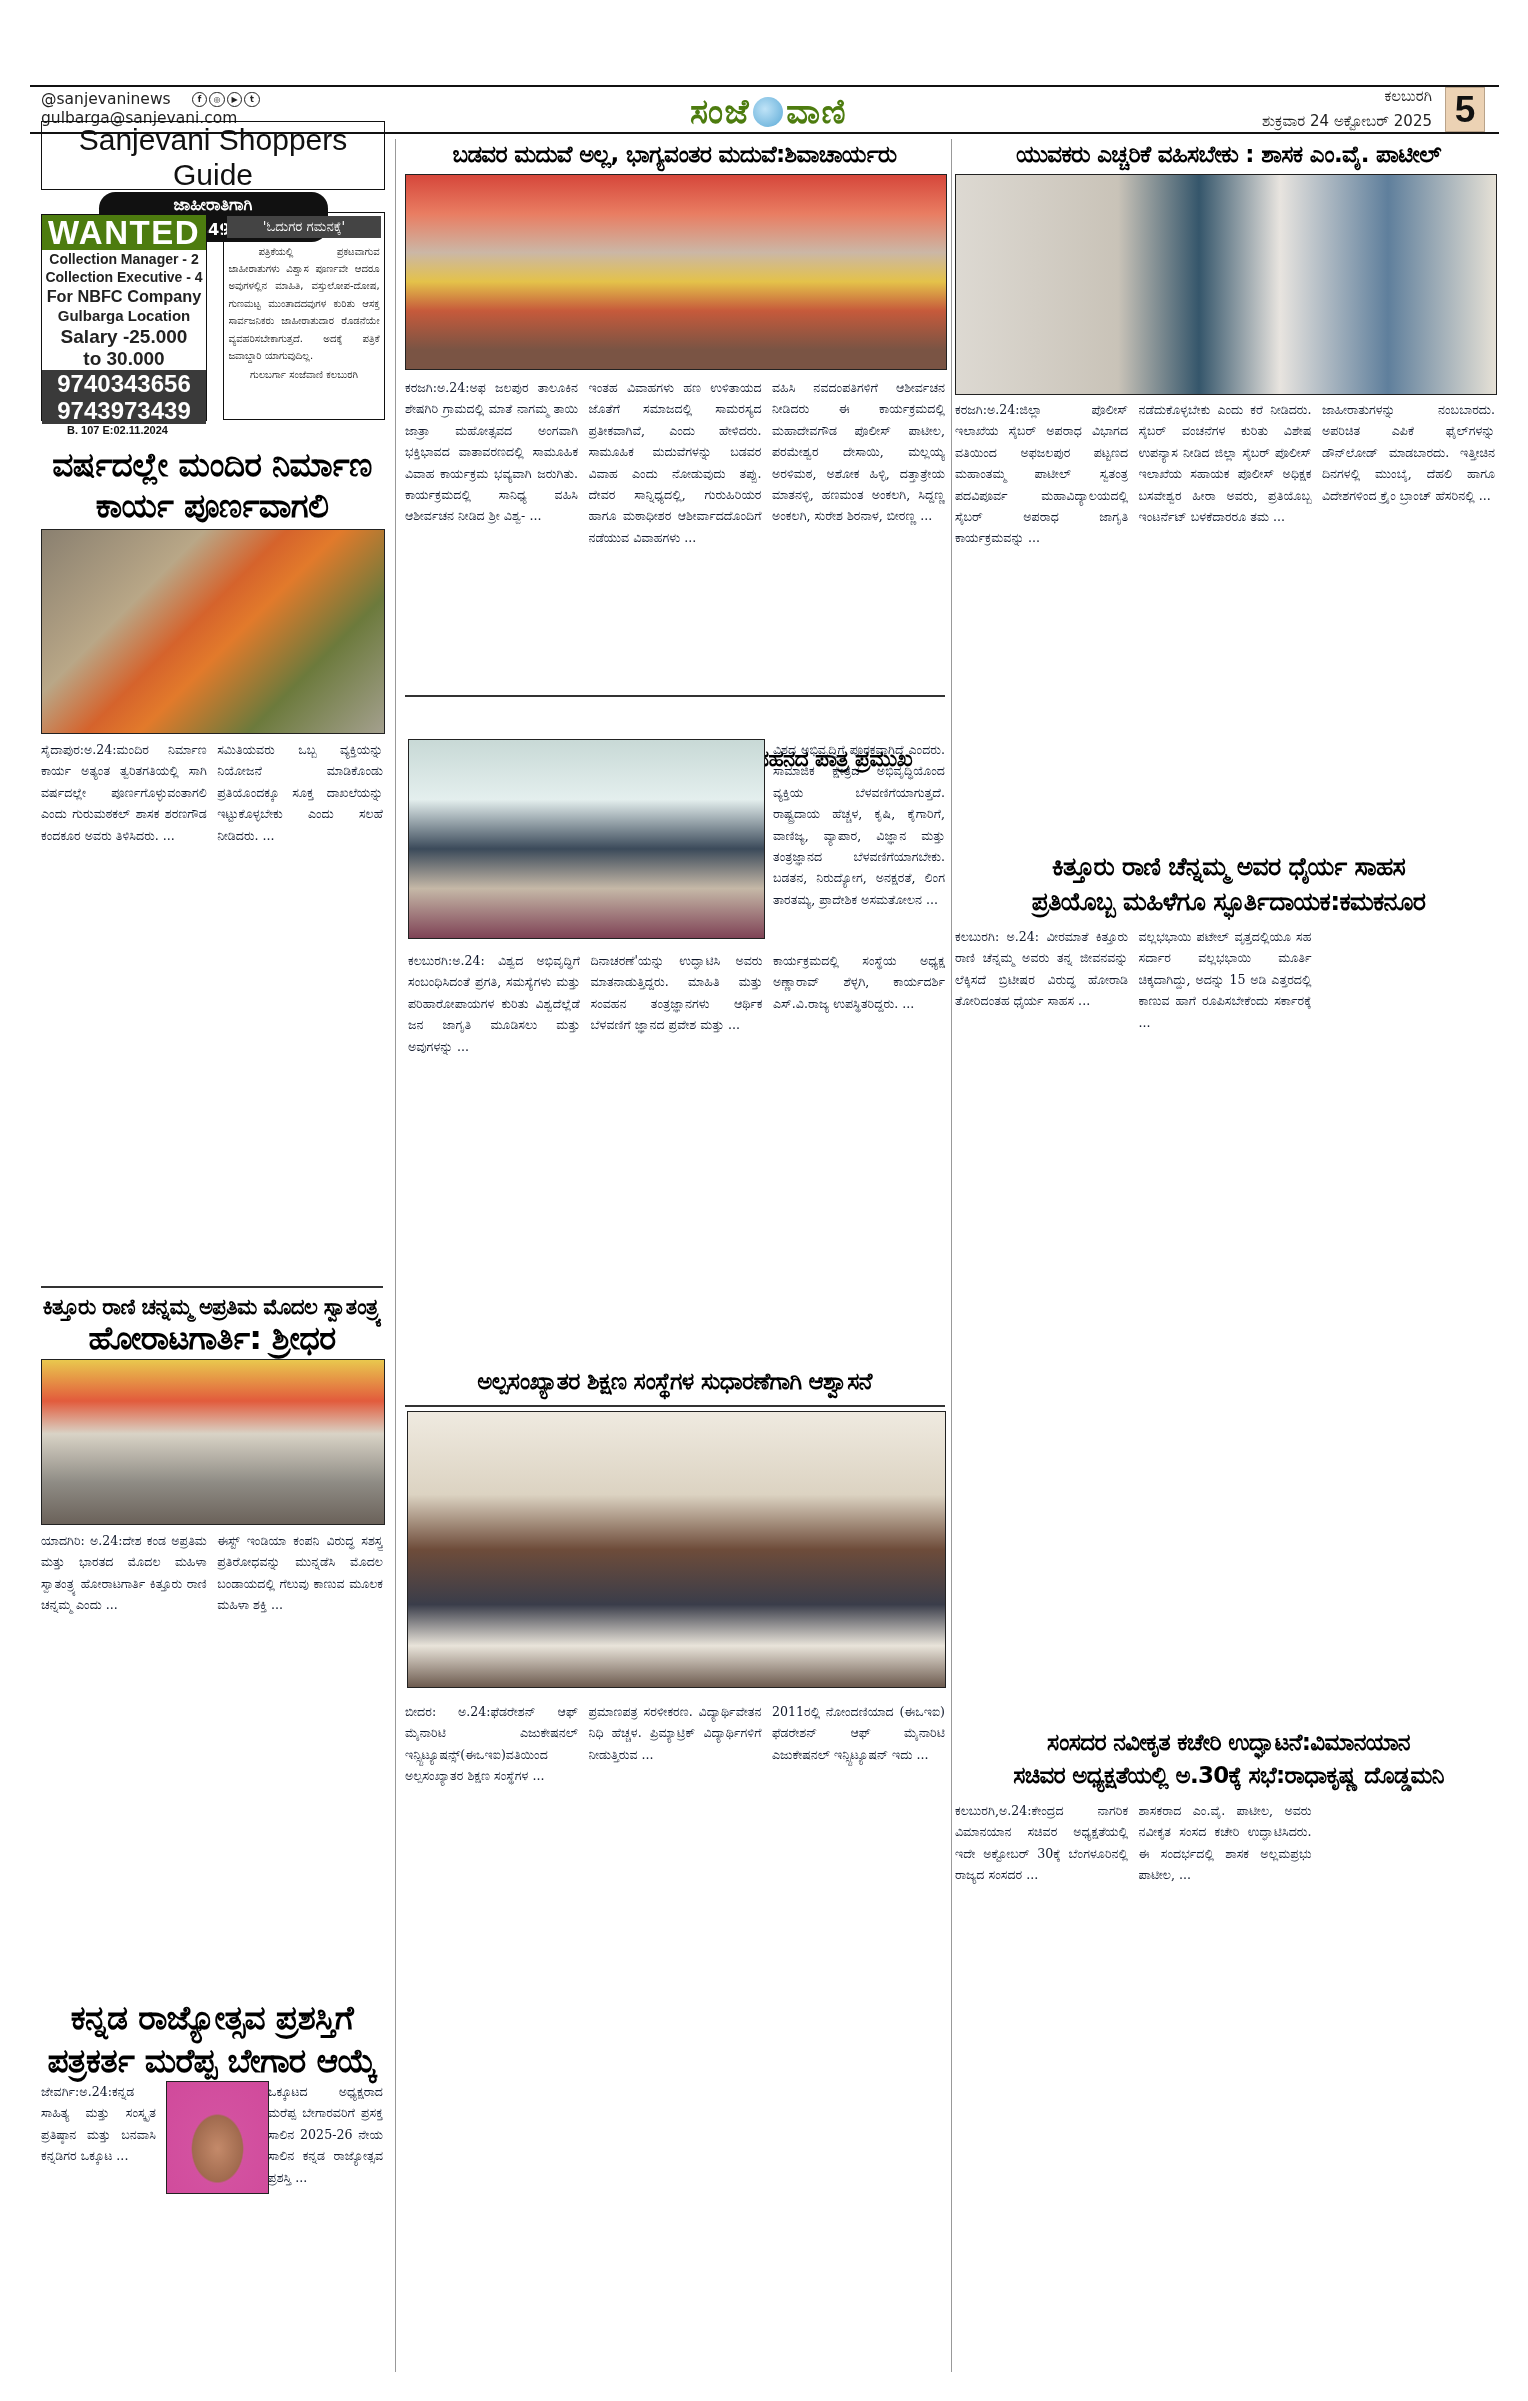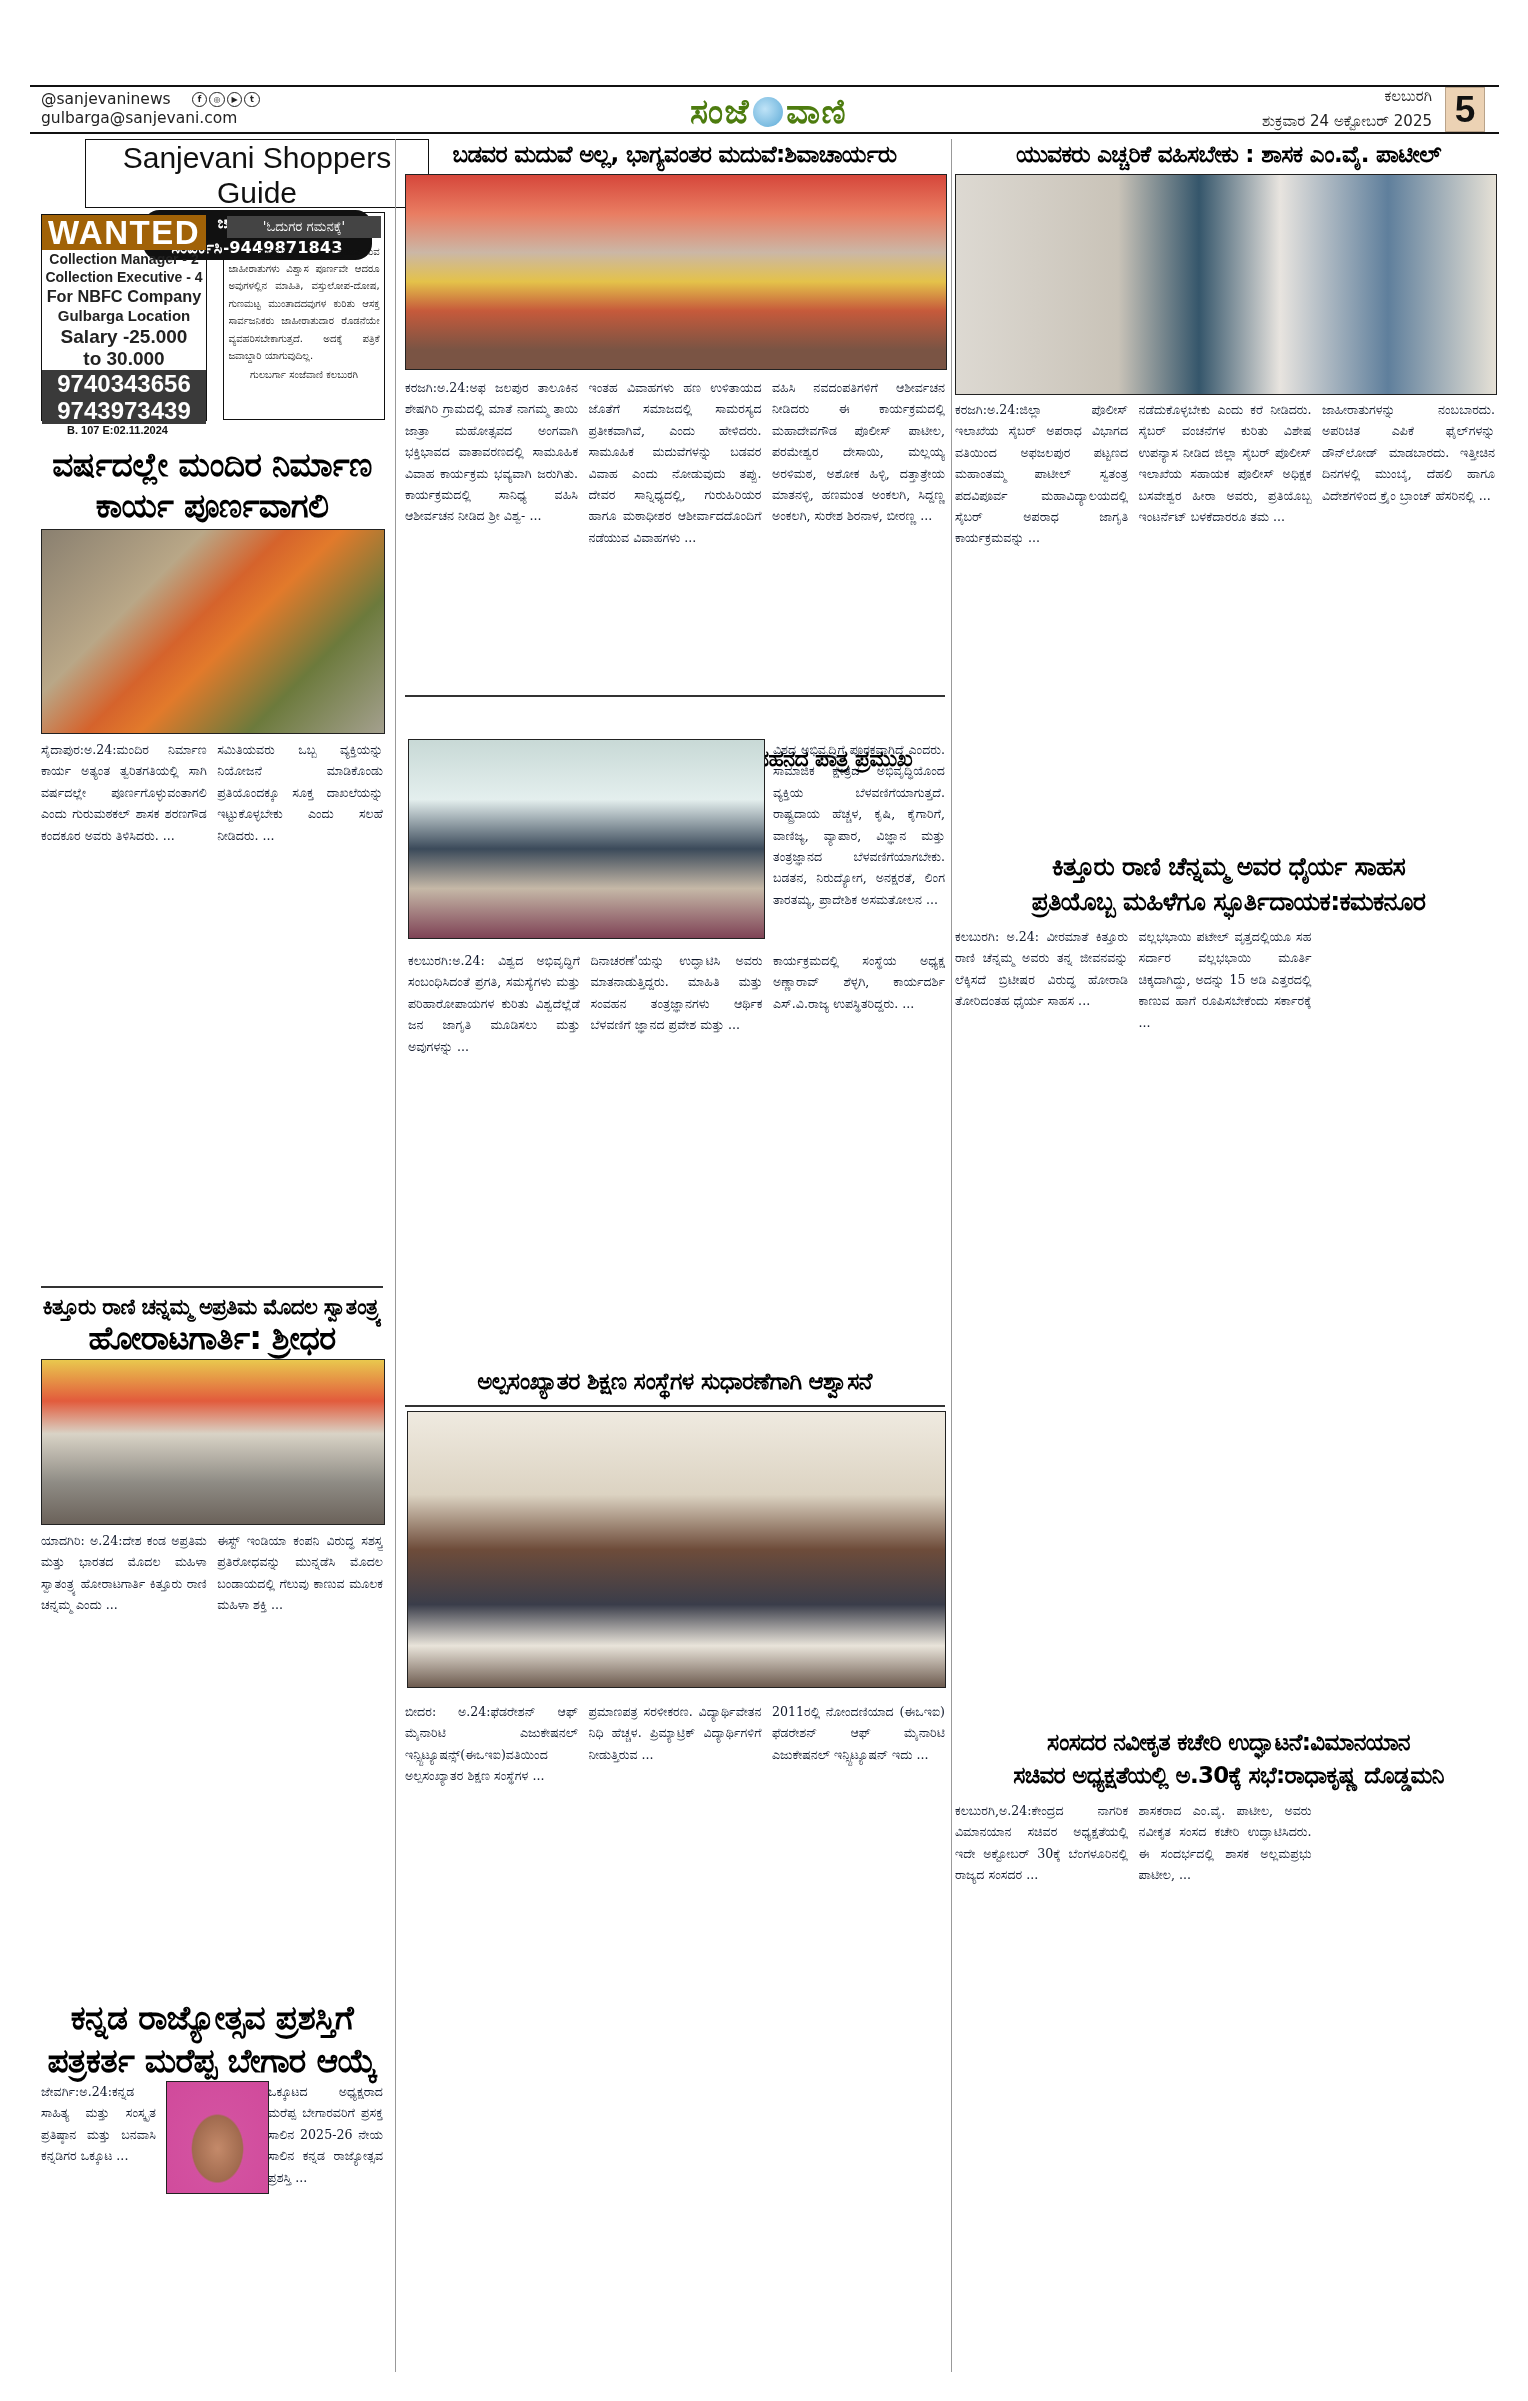--- a/index.html
+++ b/index.html
@@ -42,27 +42,27 @@
 <div class="abs logo">
   <span>ಸಂಜೆ</span>
   <span class="globe"></span>
   <span>ವಾಣಿ</span>
 </div>
 <div class="abs city">ಕಲಬುರಗಿ</div>
 <div class="abs dateline">ಶುಕ್ರವಾರ 24 ಅಕ್ಟೋಬರ್ 2025</div>
 <div class="abs pageno" style="background: rgb(236, 210, 180);">5</div>
 <div class="rule" style="left:30px;top:132px;width:1469px;height:1.5px;"></div>
 
-<div class="adbox" style="left:41px;top:139px;width:342px;height:67px;margin-left:44px;">
+<div class="adbox" style="left:41px;top:121px;width:342px;height:67px;">
   <div style="text-align:center;font-family:'Liberation Sans',sans-serif;font-size:30px;line-height:35px;font-weight:500;">Sanjevani Shoppers Guide</div>
   <div style="margin:0 auto;width:229px;background:#111;color:#fff;border-radius:16.3px;text-align:center;font-weight:bold;font-size:16.3px;line-height:25px;">ಜಾಹೀರಾತಿಗಾಗಿ ಸಂಪರ್ಕಿಸಿ-9449871843</div>
 </div>
 
 <div class="adbox" style="left:41px;top:214px;width:164px;height:205px;">
-  <div style="background:#a16207;color:#fff;text-align:center;font-family:'Liberation Sans',sans-serif;font-weight:900;font-size:33px;line-height:35px;letter-spacing:1.5px;">WANTED</div>
+  <div style="background:#4d7c0f;color:#fff;text-align:center;font-family:'Liberation Sans',sans-serif;font-weight:900;font-size:33px;line-height:35px;letter-spacing:1.5px;">WANTED</div>
   <div style="text-align:center;font-family:'Liberation Sans',sans-serif;font-weight:bold;color:#222;">
     <div style="font-size:14px;line-height:18px;">Collection Manager - 2</div>
     <div style="font-size:14px;line-height:18px;">Collection Executive - 4</div>
     <div style="font-size:16.3px;line-height:20px;">For NBFC Company</div>
     <div style="font-size:15px;line-height:20px;">Gulbarga Location</div>
     <div style="font-size:19px;line-height:22px;">Salary -25.000</div>
     <div style="font-size:19px;line-height:22px;">to 30.000</div>
   </div>
   <div style="background:#3a3a3a;color:#fff;text-align:center;font-family:'Liberation Sans',sans-serif;font-weight:900;font-size:24px;line-height:27px;">
     <div>9740343656</div>

